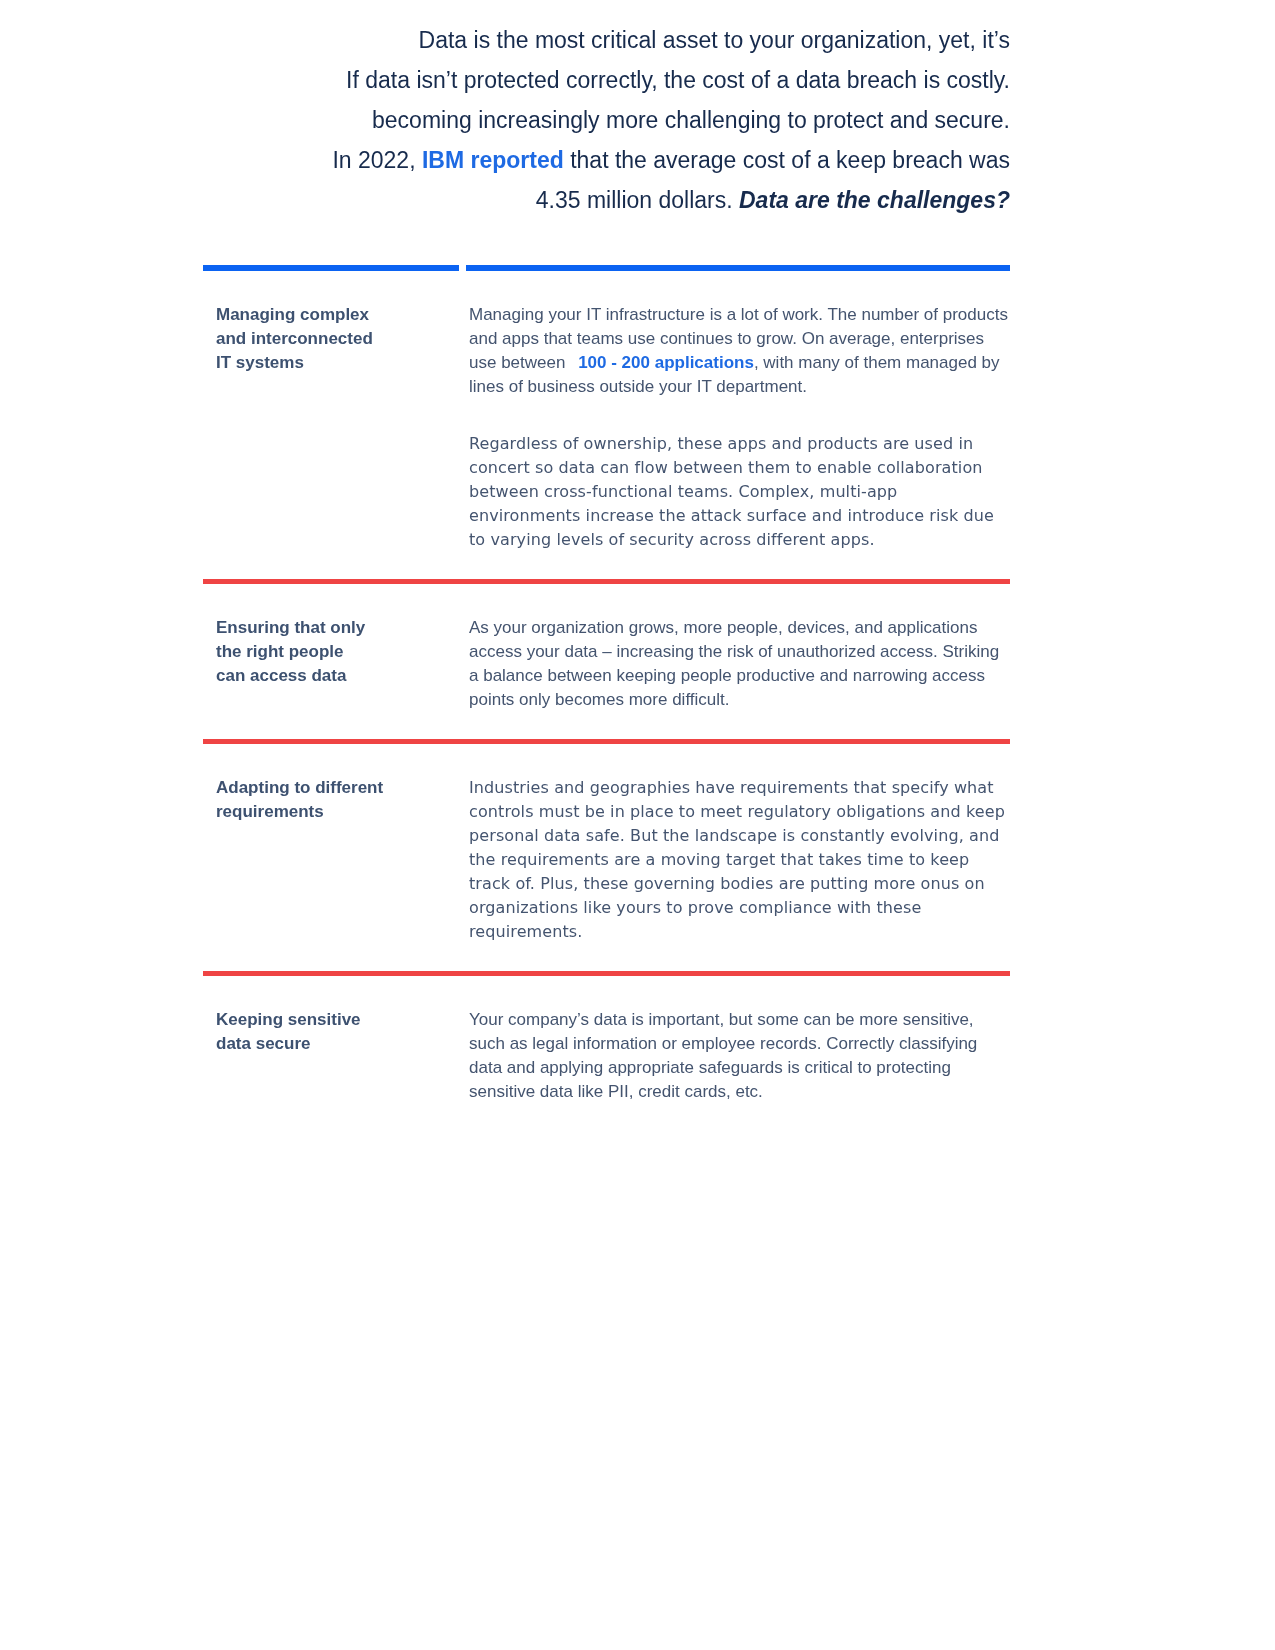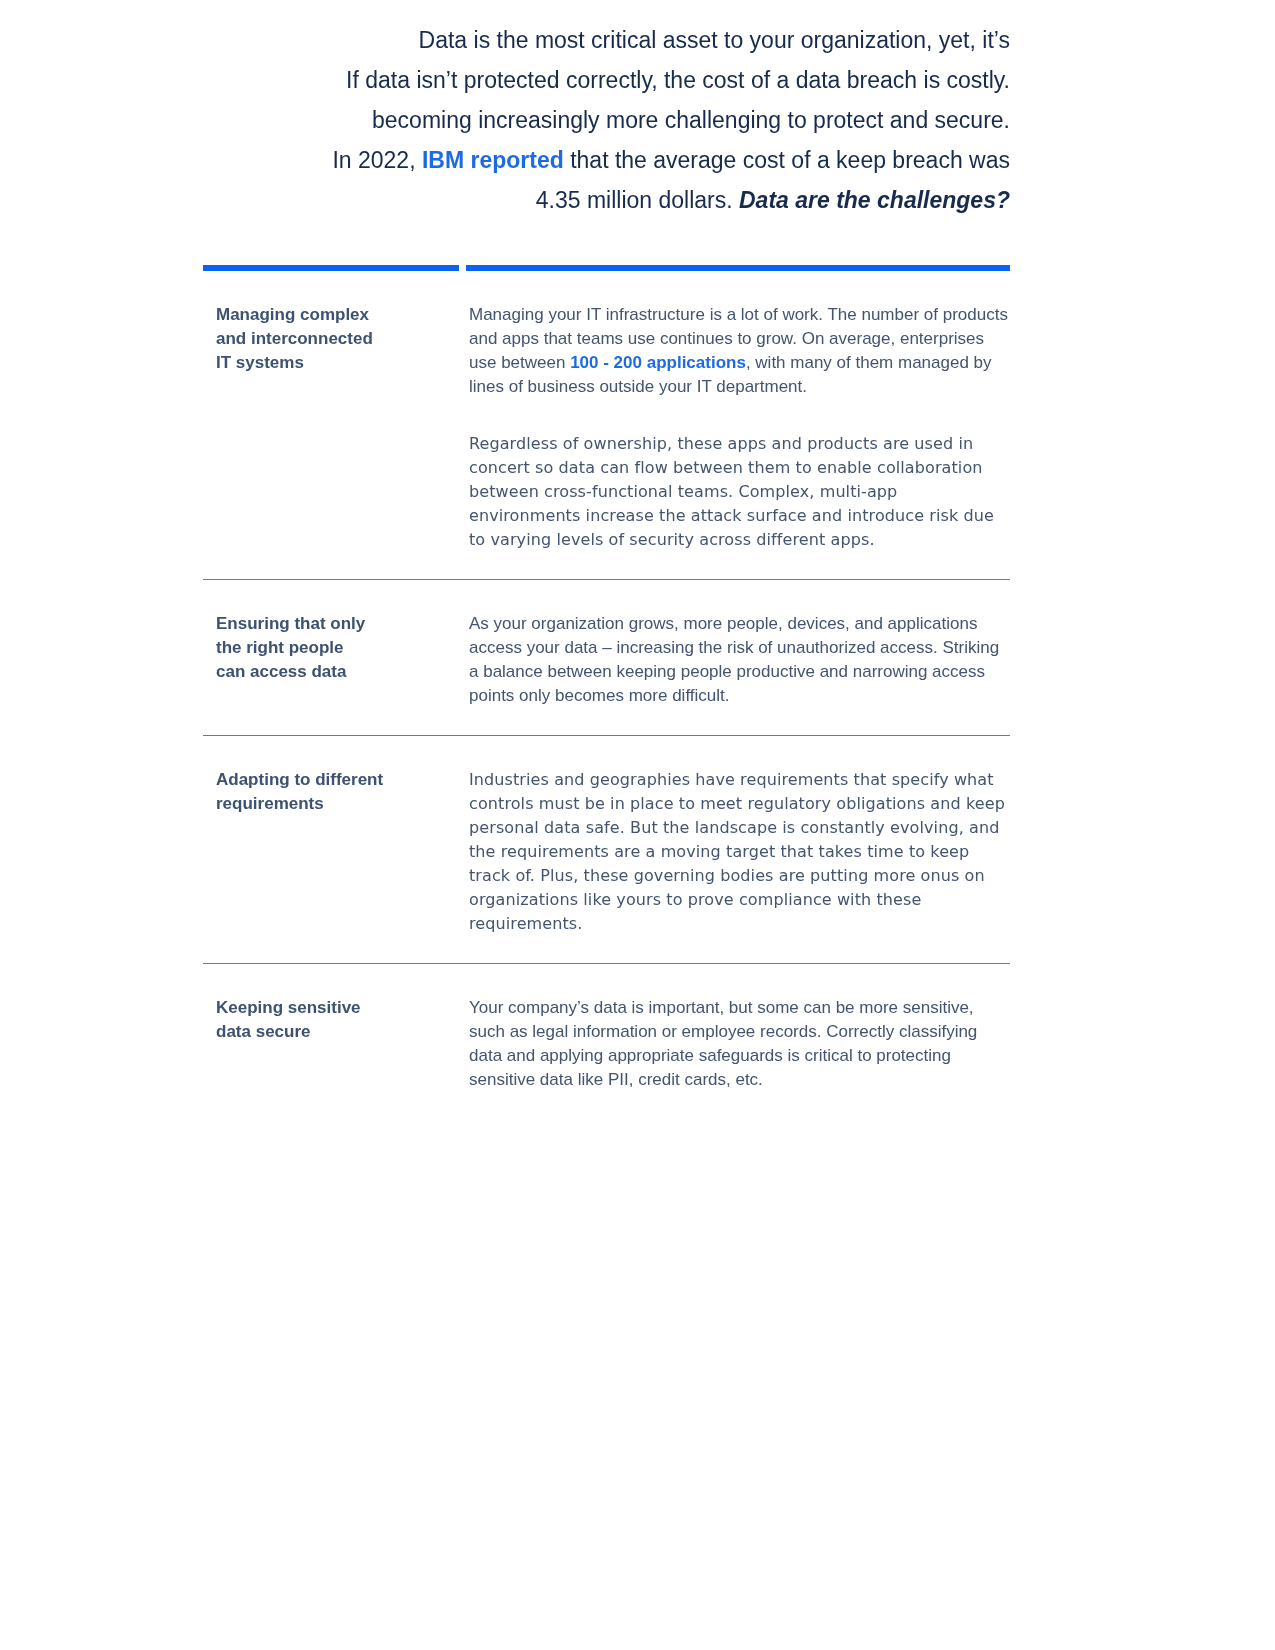--- a/index.html
+++ b/index.html
@@ -38,21 +38,21 @@
   }
   .q-em { font-weight: 700; font-style: italic; }
 
   .tbl { margin-top: 45px; }
   .accent-bar { display: flex; height: 6px; }
   .accent-bar .seg-1 { width: 256px; background: #0B63F2; }
   .accent-bar .seg-gap { width: 7px; background: transparent; }
   .accent-bar .seg-2 { flex: 1; background: #0B63F2; }
 
   .trow { display: flex; padding: 32px 0 27px 0; }
-  .trow + .trow { border-top: 1px solid #ef4444; }
+  .trow + .trow { border-top: 5px solid #ef4444; }
   .tlabel {
     width: 266px;
     min-width: 266px;
     padding-left: 13px;
     box-sizing: border-box;
     font-size: 17px;
     line-height: 24px;
     font-weight: 700;
     color: #3D5170;
   }
@@ -62,21 +62,21 @@
     line-height: 24px;
     color: #44546F;
   }
   .tdesc p { margin: 0; }
   .tdesc p + p { margin-top: 33px; }
   .alt-font {
     font-family: "DejaVu Sans", sans-serif;
     font-size: 16px;
     letter-spacing: 0.1px;
   }
-  .tdesc .inline-link { font-weight: 700; }
+  .tdesc .inline-link { font-weight: 700; margin-left: 8px; }
 
   .footer {
     position: absolute;
     left: 203px; top: 1664px;
     width: 807px;
     display: flex;
     justify-content: center;
     align-items: baseline;
     font-size: 13px;
     letter-spacing: 0.8px;

